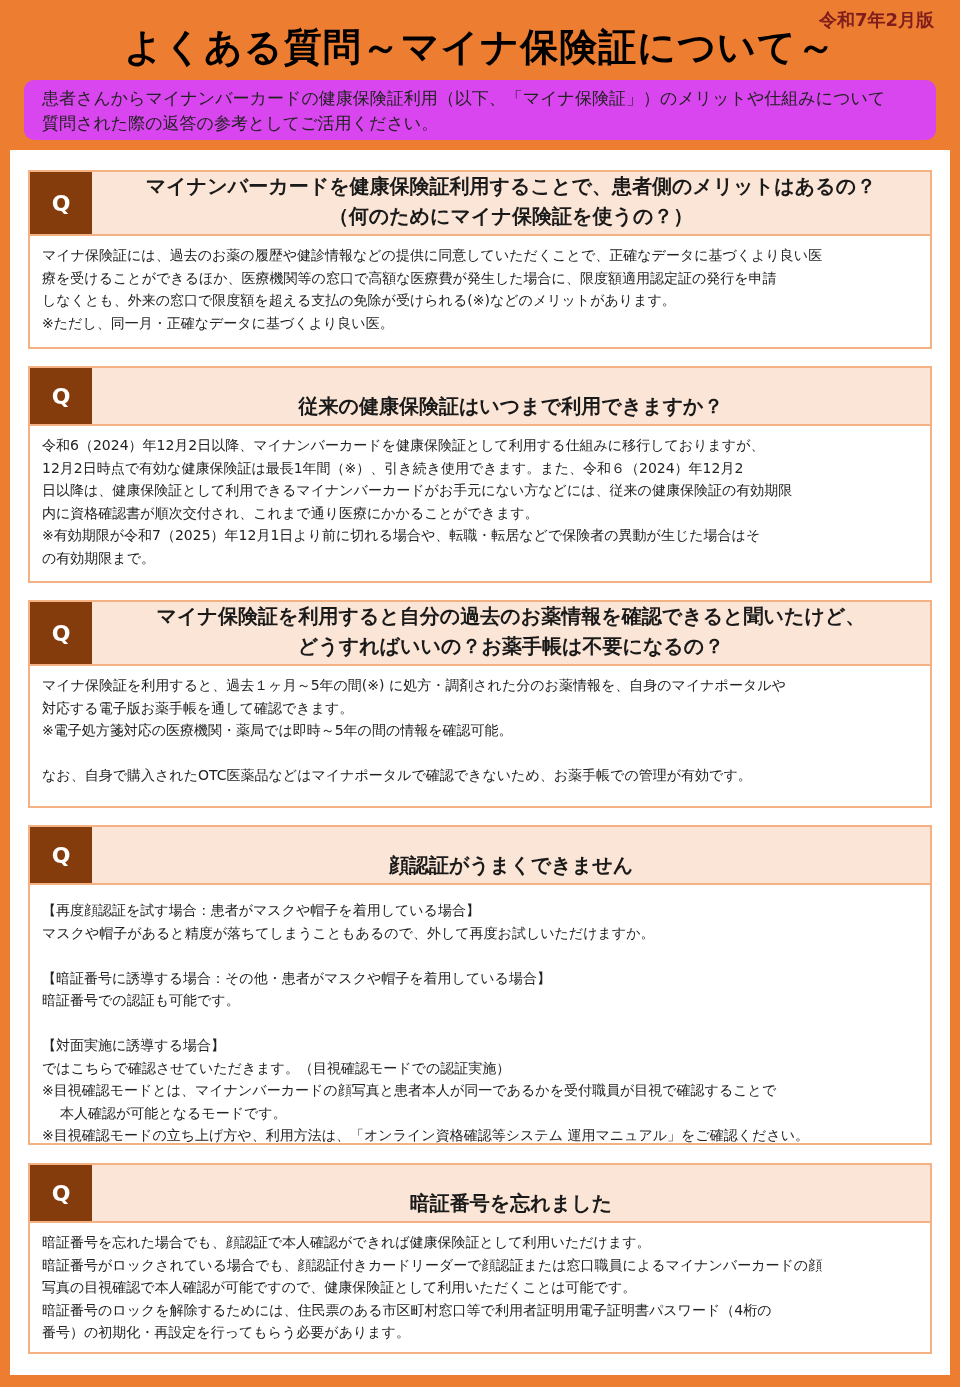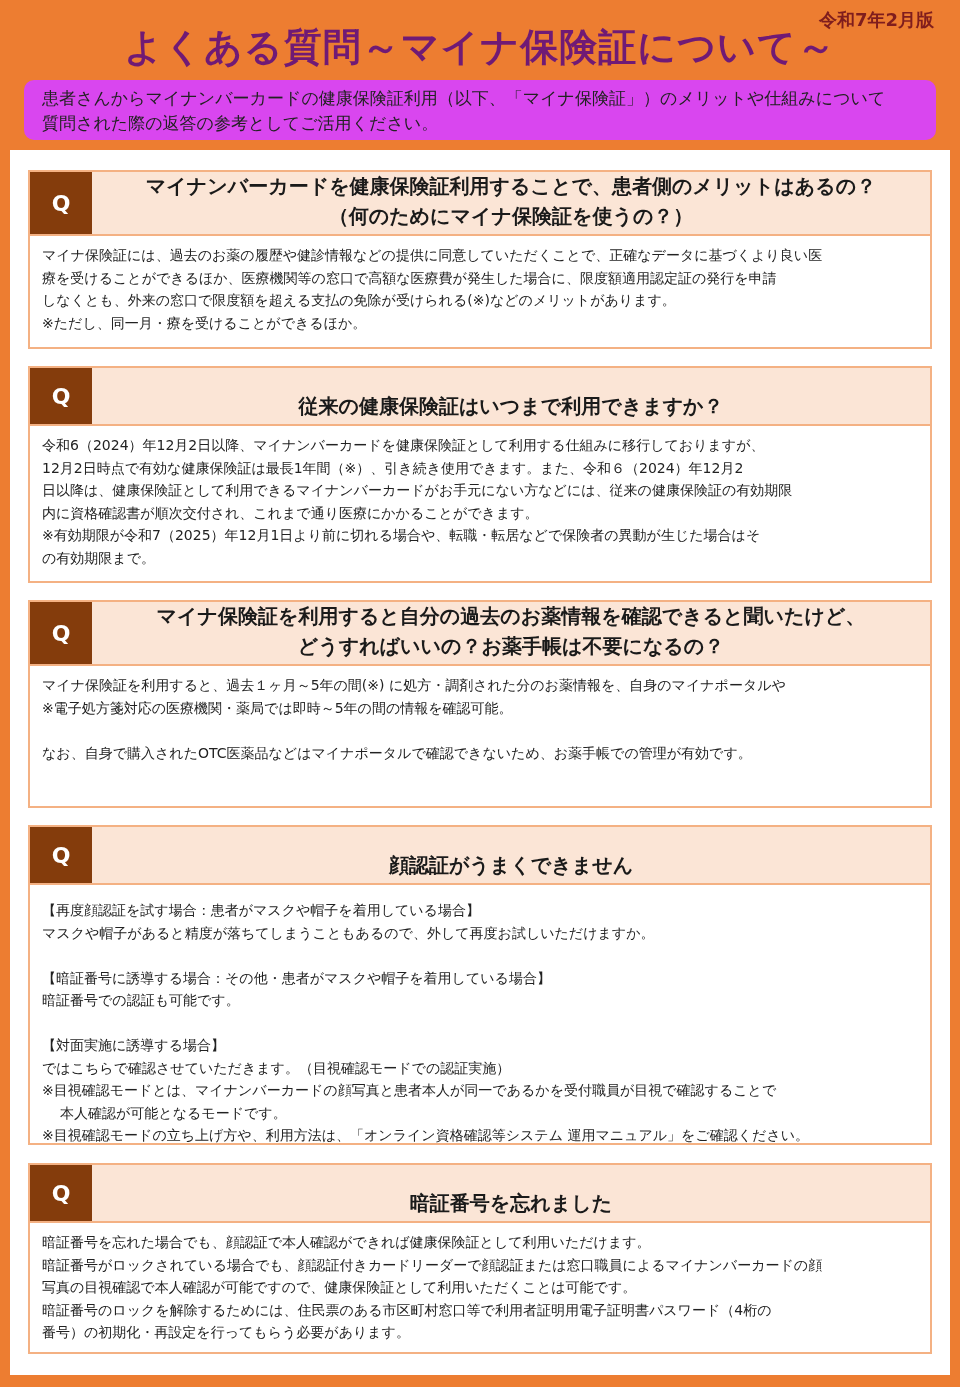--- a/index.html
+++ b/index.html
@@ -10,21 +10,21 @@
     color: #222;
     position: relative;
     overflow: hidden;
   }
   .edition {
     position: absolute; top: 8px; right: 26px;
     color: #7f1d1d; font-weight: bold; font-size: 18px;
   }
   .title {
     position: absolute; top: 22px; left: 0; width: 960px;
-    text-align: center; color: #701a75; font-weight: bold;
+    text-align: center; color: #000000; font-weight: bold;
     font-size: 38px; letter-spacing: 1px;
   }
   .intro {
     position: absolute; top: 80px; left: 24px; width: 912px; height: 60px;
     background: #d946ef; border-radius: 10px;
     padding: 6px 18px; font-size: 17px; line-height: 25px; color: #222;
   }
   .main {
     position: absolute; top: 150px; left: 10px; width: 940px; height: 1225px;
     background: #fff;
@@ -71,21 +71,21 @@
       <div class="qbadge">Q</div>
       <div class="qtitle">
         <span>マイナンバーカードを健康保険証利用することで、患者側のメリットはあるの？</span>
         <span>（何のためにマイナ保険証を使うの？）</span>
       </div>
     </div>
     <div class="answer">
       <p>マイナ保険証には、過去のお薬の履歴や健診情報などの提供に同意していただくことで、正確なデータに基づくより良い医</p>
       <p>療を受けることができるほか、医療機関等の窓口で高額な医療費が発生した場合に、限度額適用認定証の発行を申請</p>
       <p>しなくとも、外来の窓口で限度額を超える支払の免除が受けられる(※)などのメリットがあります。</p>
-      <p>※ただし、同一月・療を受けることができるほか。</p>
+      <p>※ただし、同一月・正確なデータに基づくより良い医。</p>
     </div>
   </div>
 
   <div class="qa" style="top:216px; height:217px;">
     <div class="qhead" style="height:58px;">
       <div class="qbadge">Q</div>
       <div class="qtitle">
         <span>従来の健康保険証はいつまで利用できますか？</span>
       </div>
     </div>
@@ -102,20 +102,21 @@
   <div class="qa" style="top:450px; height:208px;">
     <div class="qhead" style="height:64px;">
       <div class="qbadge">Q</div>
       <div class="qtitle">
         <span>マイナ保険証を利用すると自分の過去のお薬情報を確認できると聞いたけど、</span>
         <span>どうすればいいの？お薬手帳は不要になるの？</span>
       </div>
     </div>
     <div class="answer">
       <p>マイナ保険証を利用すると、過去１ヶ月～5年の間(※) に処方・調剤された分のお薬情報を、自身のマイナポータルや</p>
+      <p>対応する電子版お薬手帳を通して確認できます。</p>
       <p>※電子処方箋対応の医療機関・薬局では即時～5年の間の情報を確認可能。</p>
       <p></p>
       <p>なお、自身で購入されたOTC医薬品などはマイナポータルで確認できないため、お薬手帳での管理が有効です。</p>
     </div>
   </div>
 
   <div class="qa" style="top:675px; height:320px;">
     <div class="qhead" style="height:58px;">
       <div class="qbadge">Q</div>
       <div class="qtitle">

